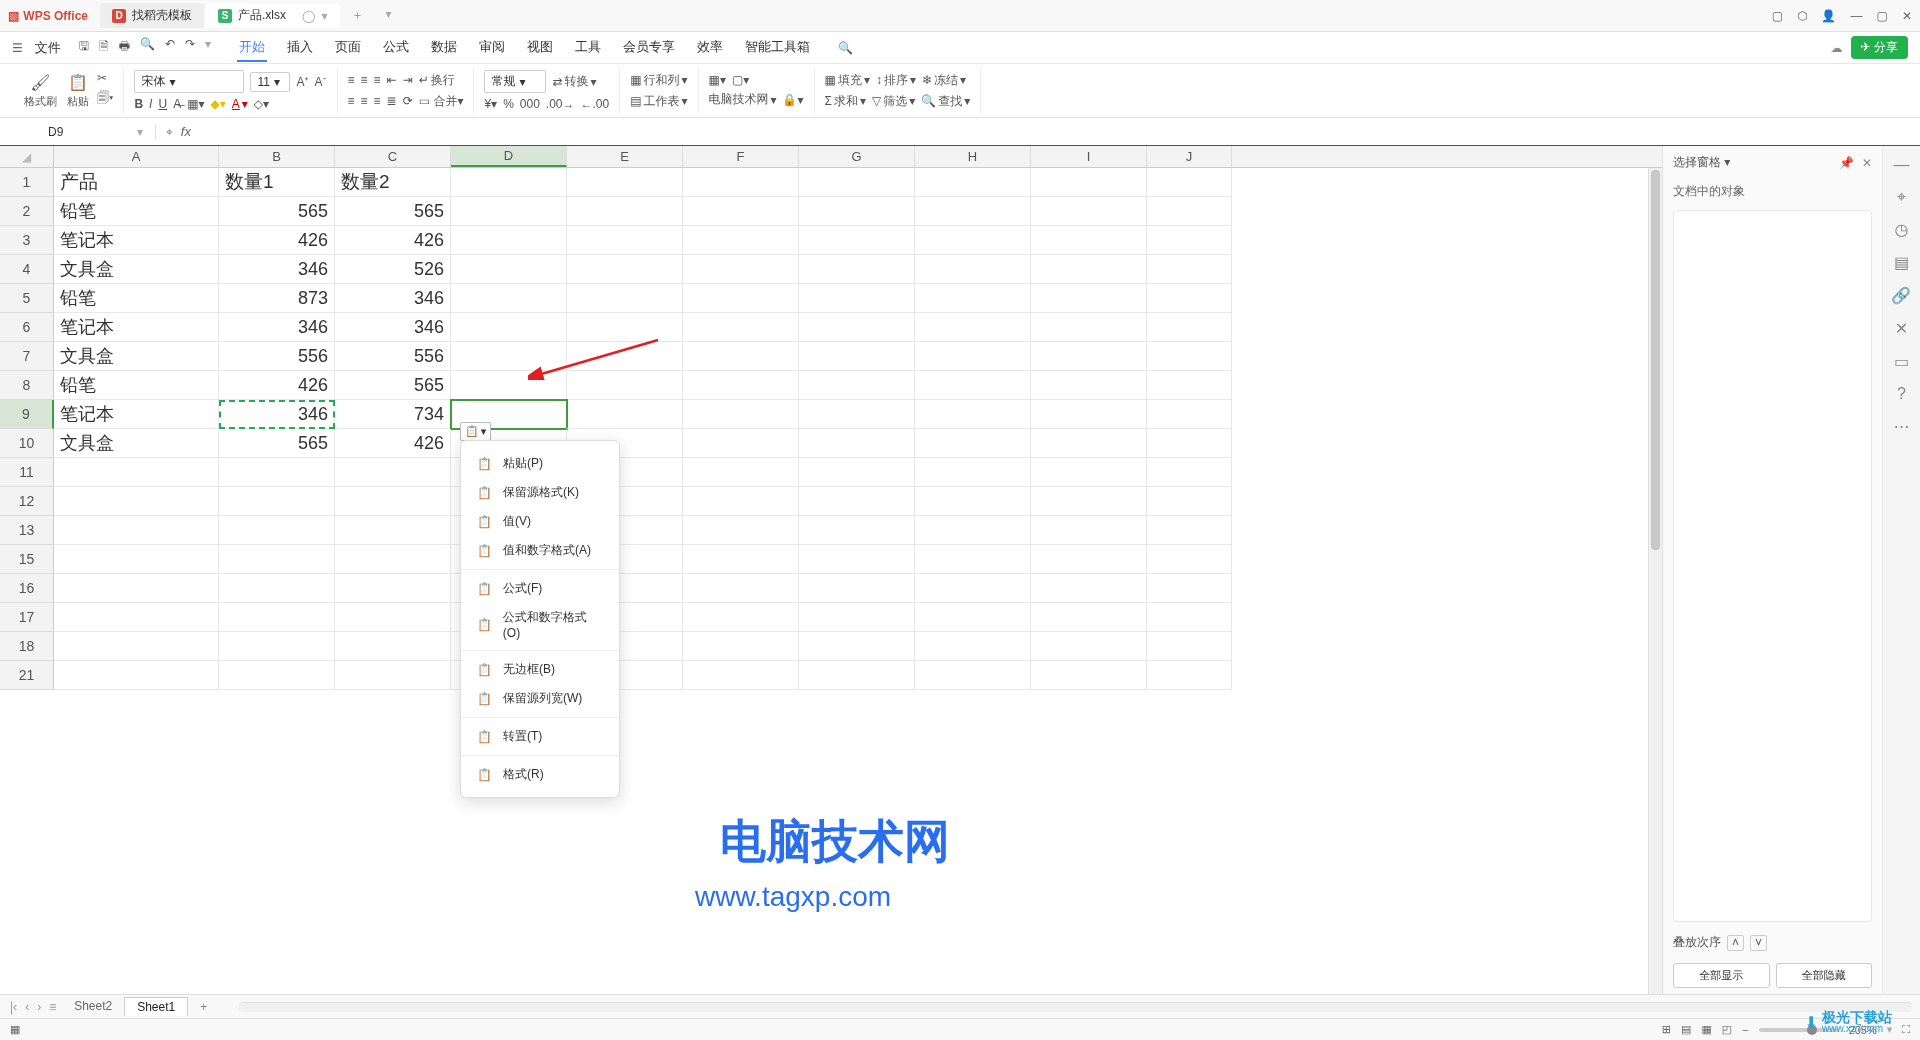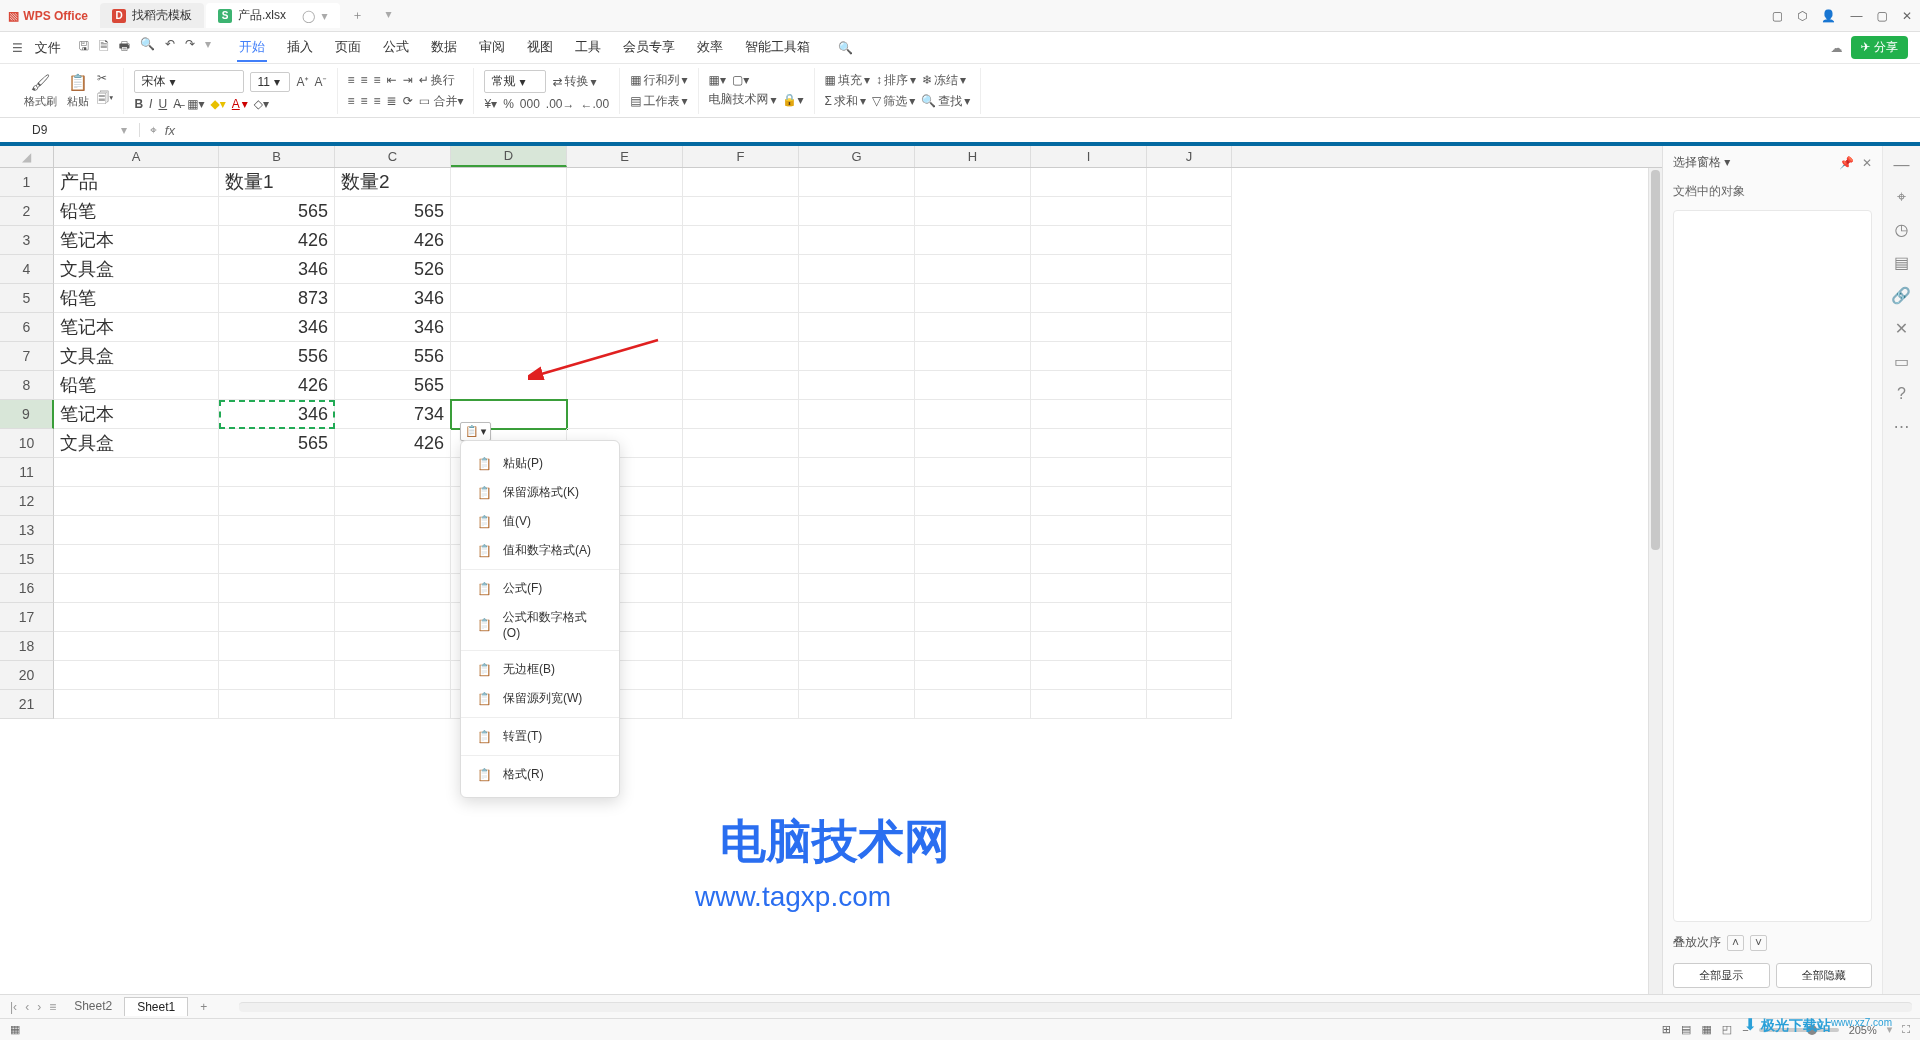--- a/index.html
+++ b/index.html
@@ -33,21 +33,21 @@
 
 .ribbon { height: 54px; background: #fff; display: flex; align-items: center; padding: 4px 12px; border-bottom: 1px solid #e0e0e0; gap: 0; }
 .rgroup { display: flex; flex-direction: column; gap: 4px; padding: 0 10px; border-right: 1px solid #eee; height: 46px; justify-content: center; }
 .rgroup .row { display: flex; gap: 6px; align-items: center; }
 .rbtn { display: flex; flex-direction: column; align-items: center; gap: 2px; font-size: 11px; color: #555; cursor: pointer; padding: 0 2px; }
 .ricon { font-size: 16px; color: #555; }
 .rselect { border: 1px solid #ccc; padding: 2px 6px; font-size: 12px; background: #fff; display: flex; align-items: center; gap: 4px; cursor: pointer; border-radius: 2px; }
 .rsmall { font-size: 12px; color: #555; cursor: pointer; display: flex; align-items: center; gap: 2px; }
 
 
-.formulabar { height: 28px; background: #fff; display: flex; align-items: center; border-bottom: 4px solid #0369a1; }
+.formulabar { height: 28px; background: #fff; display: flex; align-items: center; border-bottom: 1px solid #0369a1; padding-left: 16px; }
 .namebox { width: 120px; border-right: 1px solid #ddd; padding: 0 12px; display: flex; align-items: center; justify-content: space-between; font-size: 12px; margin-left: 20px; }
 .fx-area { display: flex; align-items: center; gap: 8px; padding: 0 10px; }
 .fx-label { font-style: italic; color: #666; font-size: 13px; }
 
 
 .main { display: flex; height: calc(1040px - 32px - 32px - 54px - 28px - 24px - 22px); }
 
 
 .sheet-wrap { flex: 1; background: #fff; position: relative; overflow: hidden; }
 .grid { position: relative; }
@@ -535,33 +535,20 @@
           <div class="cell" style="width: 116px;"></div>
           <div class="cell" style="width: 116px;"></div>
           <div class="cell" style="width: 116px;"></div>
           <div class="cell" style="width: 116px;"></div>
           <div class="cell" style="width: 116px;"></div>
           <div class="cell" style="width: 116px;"></div>
           <div class="cell" style="width: 116px;"></div>
           <div class="cell" style="width: 85px;"></div>
         </div>
         <div class="row-line">
-          <div class="rh">20</div>
-          <div class="cell" style="width: 165px;"></div>
-          <div class="cell" style="width: 116px;"></div>
-          <div class="cell" style="width: 116px;"></div>
-          <div class="cell" style="width: 116px;"></div>
-          <div class="cell" style="width: 116px;"></div>
-          <div class="cell" style="width: 116px;"></div>
-          <div class="cell" style="width: 116px;"></div>
-          <div class="cell" style="width: 116px;"></div>
-          <div class="cell" style="width: 116px;"></div>
-          <div class="cell" style="width: 85px;"></div>
-        </div>
-        <div class="row-line">
           <div class="rh">21</div>
           <div class="cell" style="width: 165px;"></div>
           <div class="cell" style="width: 116px;"></div>
           <div class="cell" style="width: 116px;"></div>
           <div class="cell" style="width: 116px;"></div>
           <div class="cell" style="width: 116px;"></div>
           <div class="cell" style="width: 116px;"></div>
           <div class="cell" style="width: 116px;"></div>
           <div class="cell" style="width: 116px;"></div>
           <div class="cell" style="width: 116px;"></div>
@@ -694,17 +681,17 @@
     <span>−</span>
     <div class="zoom-slider"></div>
     <span>205%</span>
     <span style="color:#aaa">▾</span>
     <span>⛶</span>
   </div>
 </div>
 
 <div class="wm3">
   <span style="color:#2aa0d8;font-size:16px">⬇</span>
-  <span style="display:flex;flex-direction:row;line-height:1">
+  <span style="display:flex;flex-direction:column;line-height:1">
     <span style="font-weight:bold">极光下载站</span>
     <span style="font-size:10px">www.xz7.com</span>
   </span>
 </div>
 
 </body></html>

